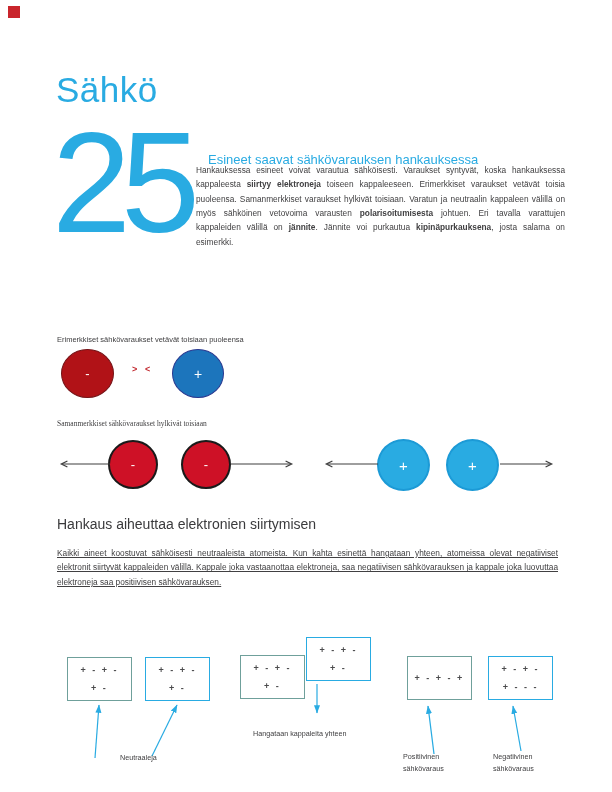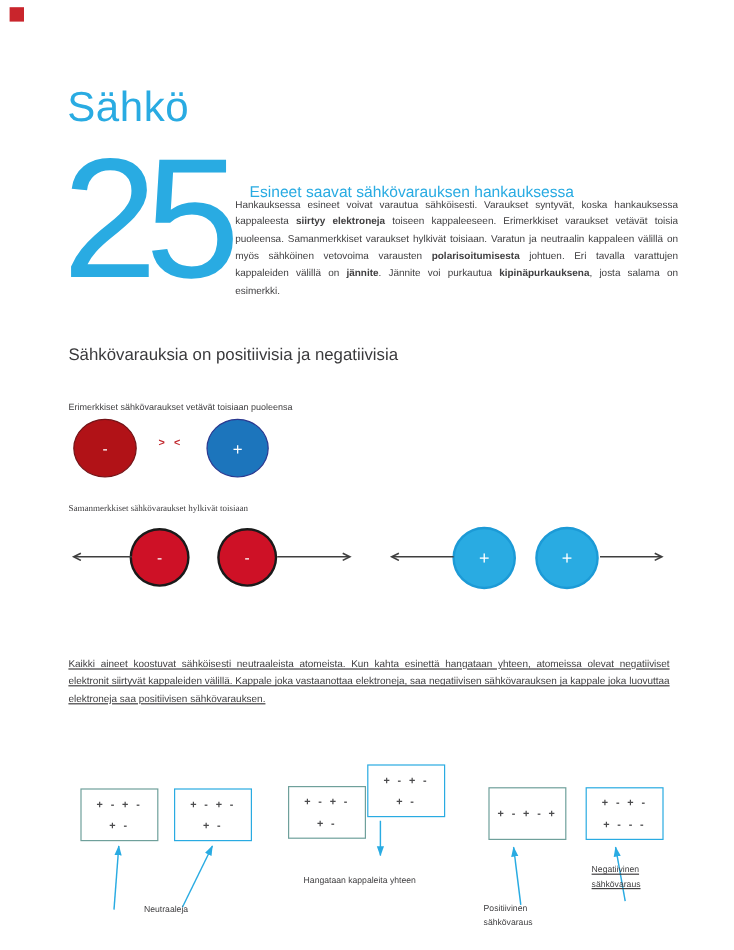--- a/index.html
+++ b/index.html
@@ -43,36 +43,35 @@
   .charge-box .row{font-size:9px;font-weight:700;color:var(--sign);letter-spacing:2px;white-space:pre;}
   .b-teal{border:1.5px solid var(--teal);}
   .b-blue{border:1.5px solid var(--accent);}
   .box1{left:67px;top:657px;} .box2{left:145px;top:657px;}
   .box3{left:240px;top:655px;} .box4{left:306px;top:637px;z-index:2;}
   .box5{left:407px;top:656px;} .box6{left:488px;top:656px;}
   .diagram-label{position:absolute;font-size:7.2px;color:var(--text);line-height:12px;}
   .lbl-neutral{left:108px;top:752px;margin-left:12px;}
   .lbl-rub{left:253px;top:728px;text-align:right;}
   .lbl-pos{left:403px;top:751px;}
-  .lbl-neg{left:493px;top:719px;text-decoration:underline;}
+  .lbl-neg{left:493px;top:751px;}
 </style>
 </head>
 <body>
 
 <div class="page">
 
   <div class="corner-marker"></div>
 
   <h1 class="doc-title">Sähkö</h1>
   <div class="chapter-number">25</div>
 
   <h2 class="intro-heading">Esineet saavat sähkövarauksen hankauksessa</h2>
   <p class="para intro-paragraph"><span>Hankauksessa esineet voivat varautua sähköisesti. Varaukset syntyvät, koska hankauksessa kappaleesta </span><b>siirtyy elektroneja</b><span> toiseen kappaleeseen. Erimerkkiset varaukset vetävät toisia puoleensa. Samanmerkkiset varaukset hylkivät toisiaan. Varatun ja neutraalin kappaleen välillä on myös sähköinen vetovoima varausten </span><b>polarisoitumisesta</b><span> johtuen. Eri tavalla varattujen kappaleiden välillä on </span><b>jännite</b><span>. Jännite voi purkautua </span><b>kipinäpurkauksena</b><span>, josta salama on esimerkki.</span></p>
 
-  <h3 class="section-heading sh1">Sähkövarauksia on positiivisia ja negatiivisia</h3>
 
   <div class="caption cap1">Erimerkkiset sähkövaraukset vetävät toisiaan puoleensa</div>
   <div class="charge-circle att-neg">
     <span>-</span>
   </div>
   <span class="chevron chev-r">&gt;</span>
   <span class="chevron chev-l">&lt;</span>
   <div class="charge-circle att-pos">
     <span>+</span>
   </div>
@@ -84,20 +83,21 @@
   <div class="charge-circle rep-neg rn2">
     <span>-</span>
   </div>
   <div class="charge-circle rep-pos rp1">
     <span>+</span>
   </div>
   <div class="charge-circle rep-pos rp2">
     <span>+</span>
   </div>
 
+  <h3 class="section-heading sh2">Hankaus aiheuttaa elektronien siirtymisen</h3>
   <p class="para transfer-paragraph">Kaikki aineet koostuvat sähköisesti neutraaleista atomeista. Kun kahta esinettä hangataan yhteen, atomeissa olevat negatiiviset elektronit siirtyvät kappaleiden välillä. Kappale joka vastaanottaa elektroneja, saa negatiivisen sähkövarauksen ja kappale joka luovuttaa elektroneja saa positiivisen sähkövarauksen.</p>
 
   <svg class="overlay" viewBox="0 0 612 792" xmlns="http://www.w3.org/2000/svg">
     <defs>
       <marker id="vDark" markerWidth="8" markerHeight="8" refX="5.5" refY="3" orient="auto">
         <path d="M1,0.5 L6,3 L1,5.5" fill="none" style="stroke:var(--arrow-dark,#3F3F3F)" stroke-width="1.1"></path>
       </marker>
       <marker id="triBlue" markerWidth="9" markerHeight="7" refX="6.5" refY="3" orient="auto">
         <path d="M0,0.5 L7,3 L0,5.5 z" style="fill:var(--accent,#29ABE2)"></path>
       </marker>

